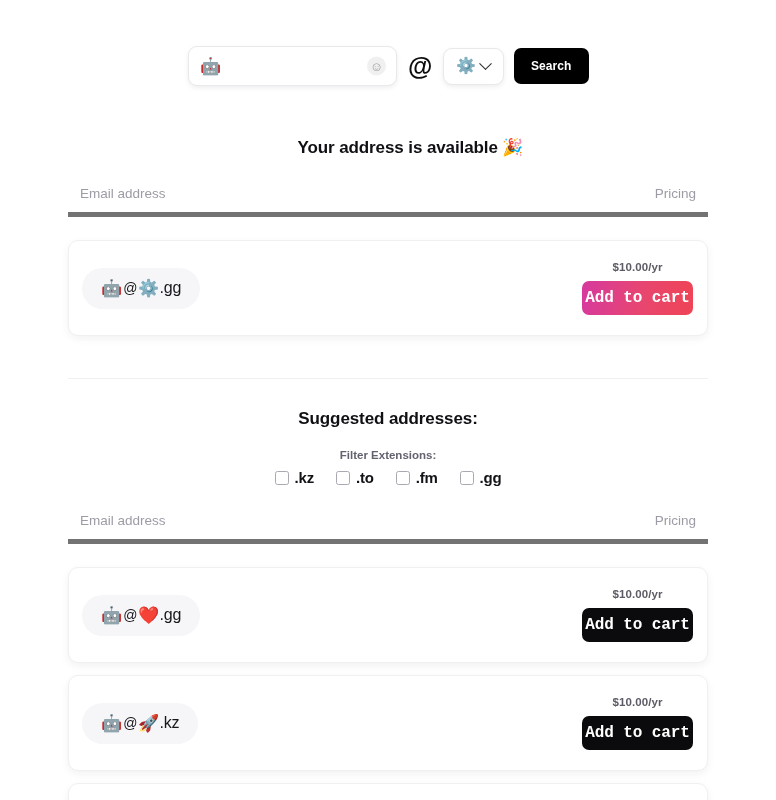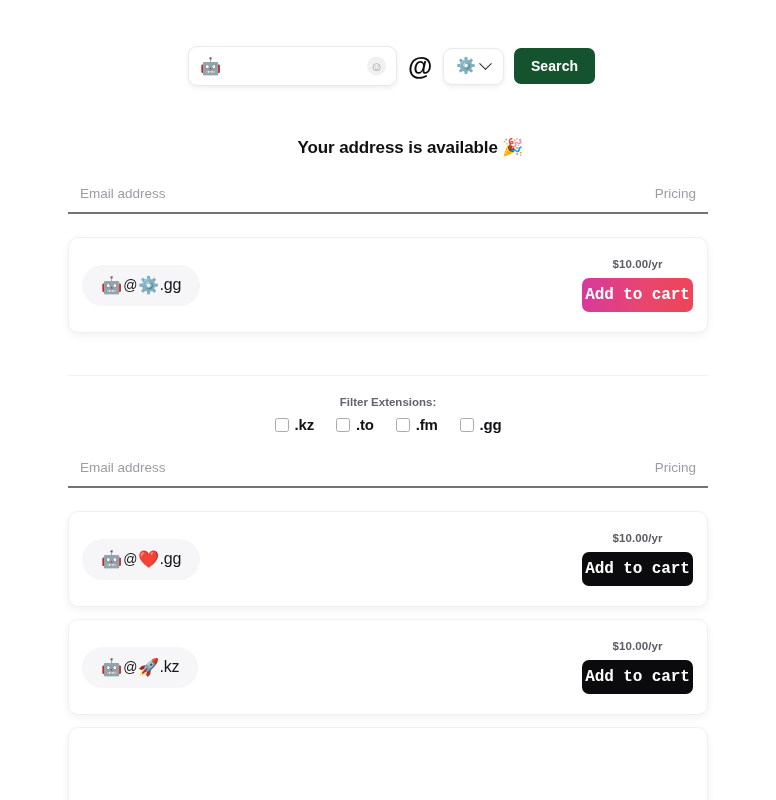--- a/index.html
+++ b/index.html
@@ -91,26 +91,26 @@
   .chevron-down {
     width: 9px; height: 9px;
     border-right: 1.7px solid #2c2c2c;
     border-bottom: 1.7px solid #2c2c2c;
     transform: rotate(45deg) translate(-2px,-2px);
   }
 
   .search-button {
     height: 36px;
     padding: 0 17px;
-    background: #14532d;
+    background: #000000;
     color: #ffffff;
     border: none;
     border-radius: 7px;
     font-family: "Liberation Sans", sans-serif;
-    font-size: 14px;
+    font-size: 12px;
     font-weight: 600;
     letter-spacing: 0.1px;
     cursor: pointer;
   }
 
   
   .avail-heading {
     text-align: center;
     margin-top: 51px;
     font-size: 17px;
@@ -128,21 +128,21 @@
     letter-spacing: -0.1px;
   }
 
   
   .table-head {
     margin: 0 68px;
     padding: 0 12px 11px 12px;
     display: flex;
     justify-content: space-between;
     align-items: flex-end;
-    border-bottom: 2px solid #737373;
+    border-bottom: 5px solid #737373;
     font-size: 13.5px;
     color: #9c9ca6;
   }
 
   
   .card {
     margin: 0 68px;
     height: 96px;
     background: #ffffff;
     border: 1px solid #f0f0f3;
@@ -281,20 +281,21 @@
       <span class="tld">.gg</span>
     </div>
     <div class="card-right">
       <span class="price">$10.00/yr</span>
       <button class="cart-button gradient">Add to cart</button>
     </div>
   </div>
 
   <div class="section-divider" style="margin-top:42px;"></div>
 
+  <div class="suggested-heading" style="margin-top:30px;">Suggested addresses:</div>
 
   <div class="filter-label">Filter Extensions:</div>
 
   <div class="filter-row">
     <label class="filter-item">
       <span class="checkbox"></span>
       <span class="filter-text">.kz</span>
     </label>
     <label class="filter-item">
       <span class="checkbox"></span>

